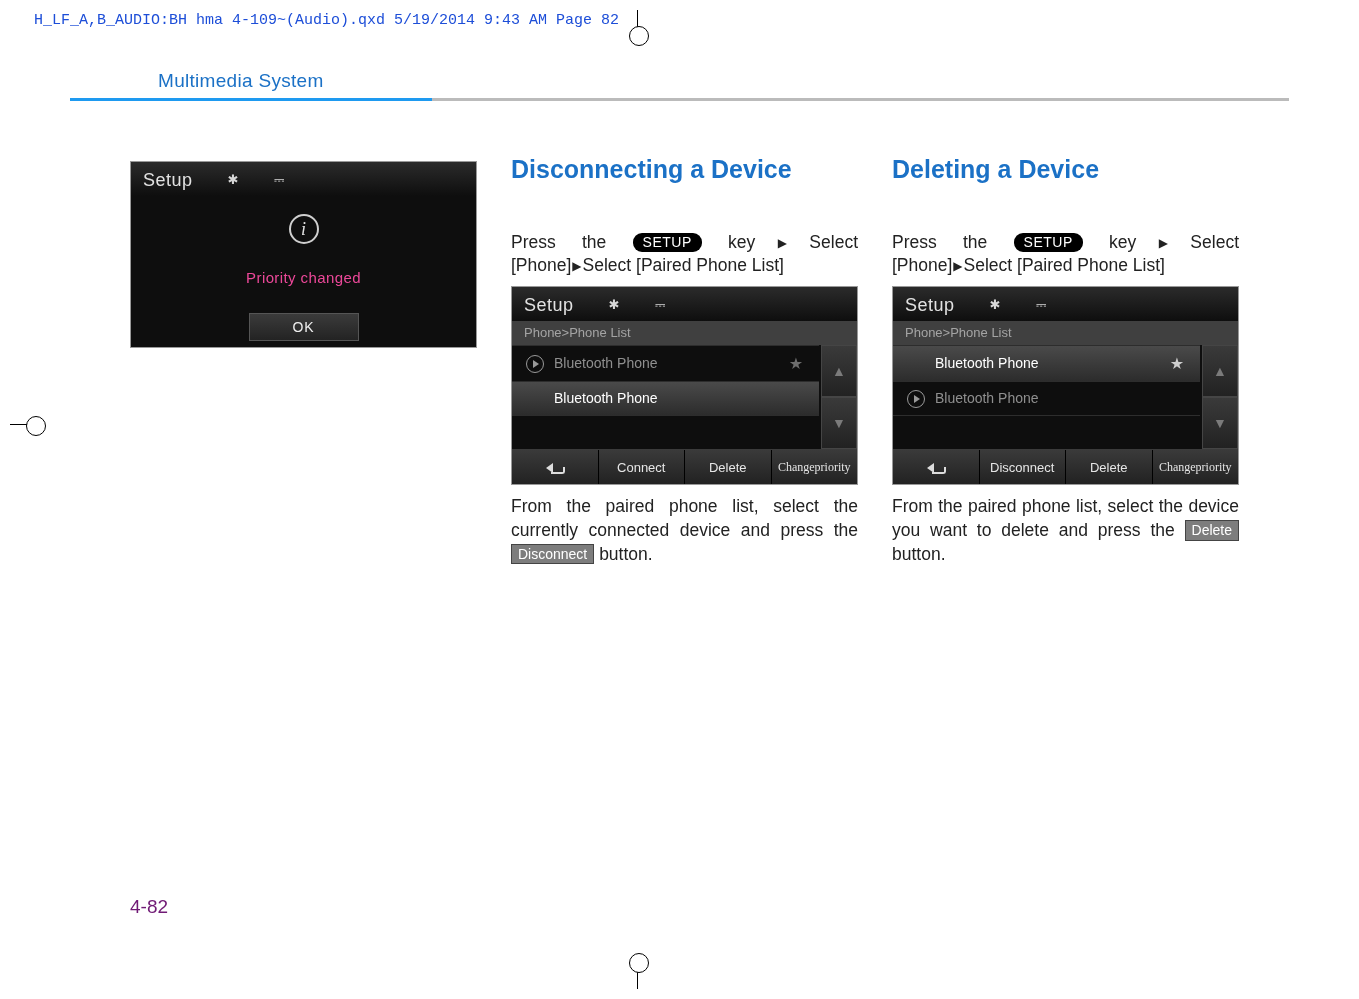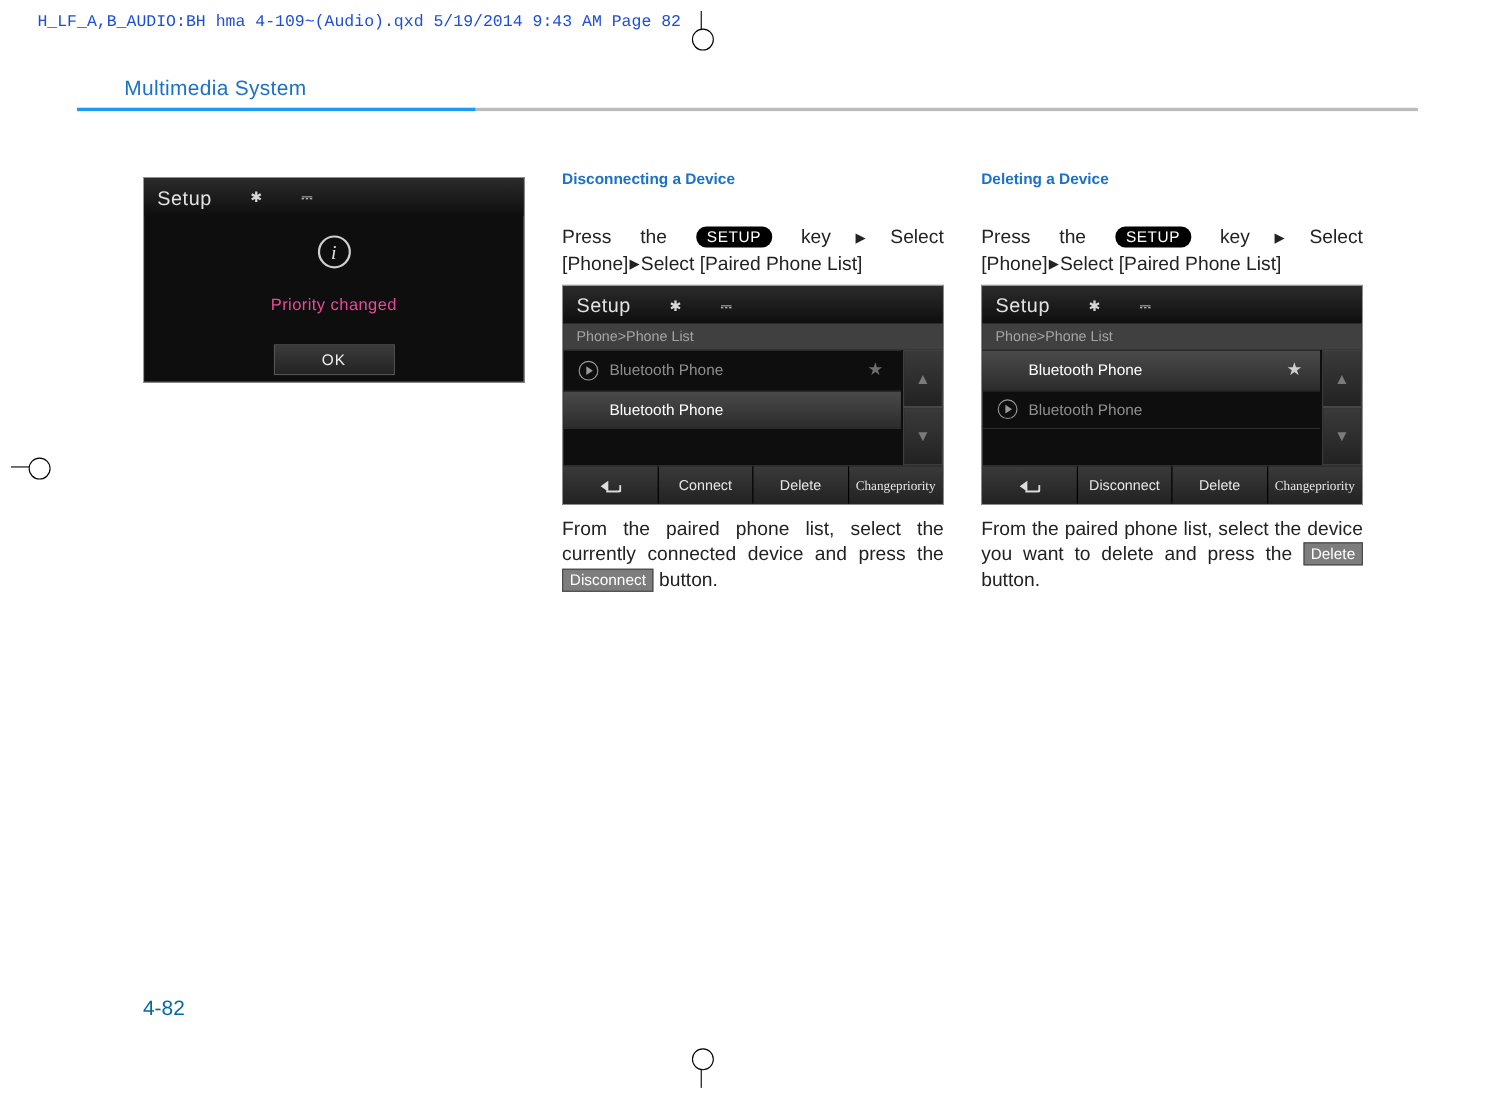--- a/index.html
+++ b/index.html
@@ -103,21 +103,21 @@
       position: absolute;
       top: 70px;
       left: 70px;
       right: 70px;
       bottom: 70px;
     }
     .section-header {
       color: #1b71c6;
       font-family: 'Trebuchet MS', sans-serif;
       font-size: 19px;
-      margin-left: 43px;
+      margin-left: 88px;
       letter-spacing: 0.3px;
     }
     .section-rule {
       margin-top: 6px;
       height: 3px;
       background: #bbb;
       position: relative;
     }
     .section-rule::before {
       content: '';
@@ -161,23 +161,23 @@
       font-size: 14px;
       padding: 1px 10px;
       border-radius: 9px;
       line-height: 1.2;
       vertical-align: 1px;
       white-space: nowrap;
       letter-spacing: 0.5px;
     }
     h3.blue-head {
       color: #1b71c6;
-      font-size: 14px;
+      font-size: 25px;
       font-weight: bold;
-      margin-bottom: 32px;
+      margin-bottom: 44px;
     }
     .tri { font-size: 12px; vertical-align: 1px; padding: 0 1px; }
 
     
     .screenshot {
       background: #0e0e0e;
       border: 1px solid #999;
       margin-top: 8px;
       margin-bottom: 10px;
       color: #e2e2e2;
@@ -336,25 +336,25 @@
       position: absolute;
       left: 5px; top: 6px;
       width: 12px; height: 5px;
       border-bottom: 2px solid #ddd;
       border-right: 2px solid #ddd;
       border-bottom-right-radius: 3px;
     }
 
     .page-number {
       position: absolute;
-      bottom: 0;
+      bottom: 11px;
       left: 60px;
       font-family: 'Trebuchet MS', sans-serif;
       font-size: 19px;
-      color: #0369a1;
+      color: #701a75;
     }
   </style>
 </head>
 <body>
 
 <div class="header-line">H_LF_A,B_AUDIO:BH hma 4-109~(Audio).qxd  5/19/2014  9:43 AM  Page 82</div>
 <div class="crop-mark-top"></div>
 <div class="crop-mark-bottom"></div>
 <div class="crop-mark-left"></div>
 

